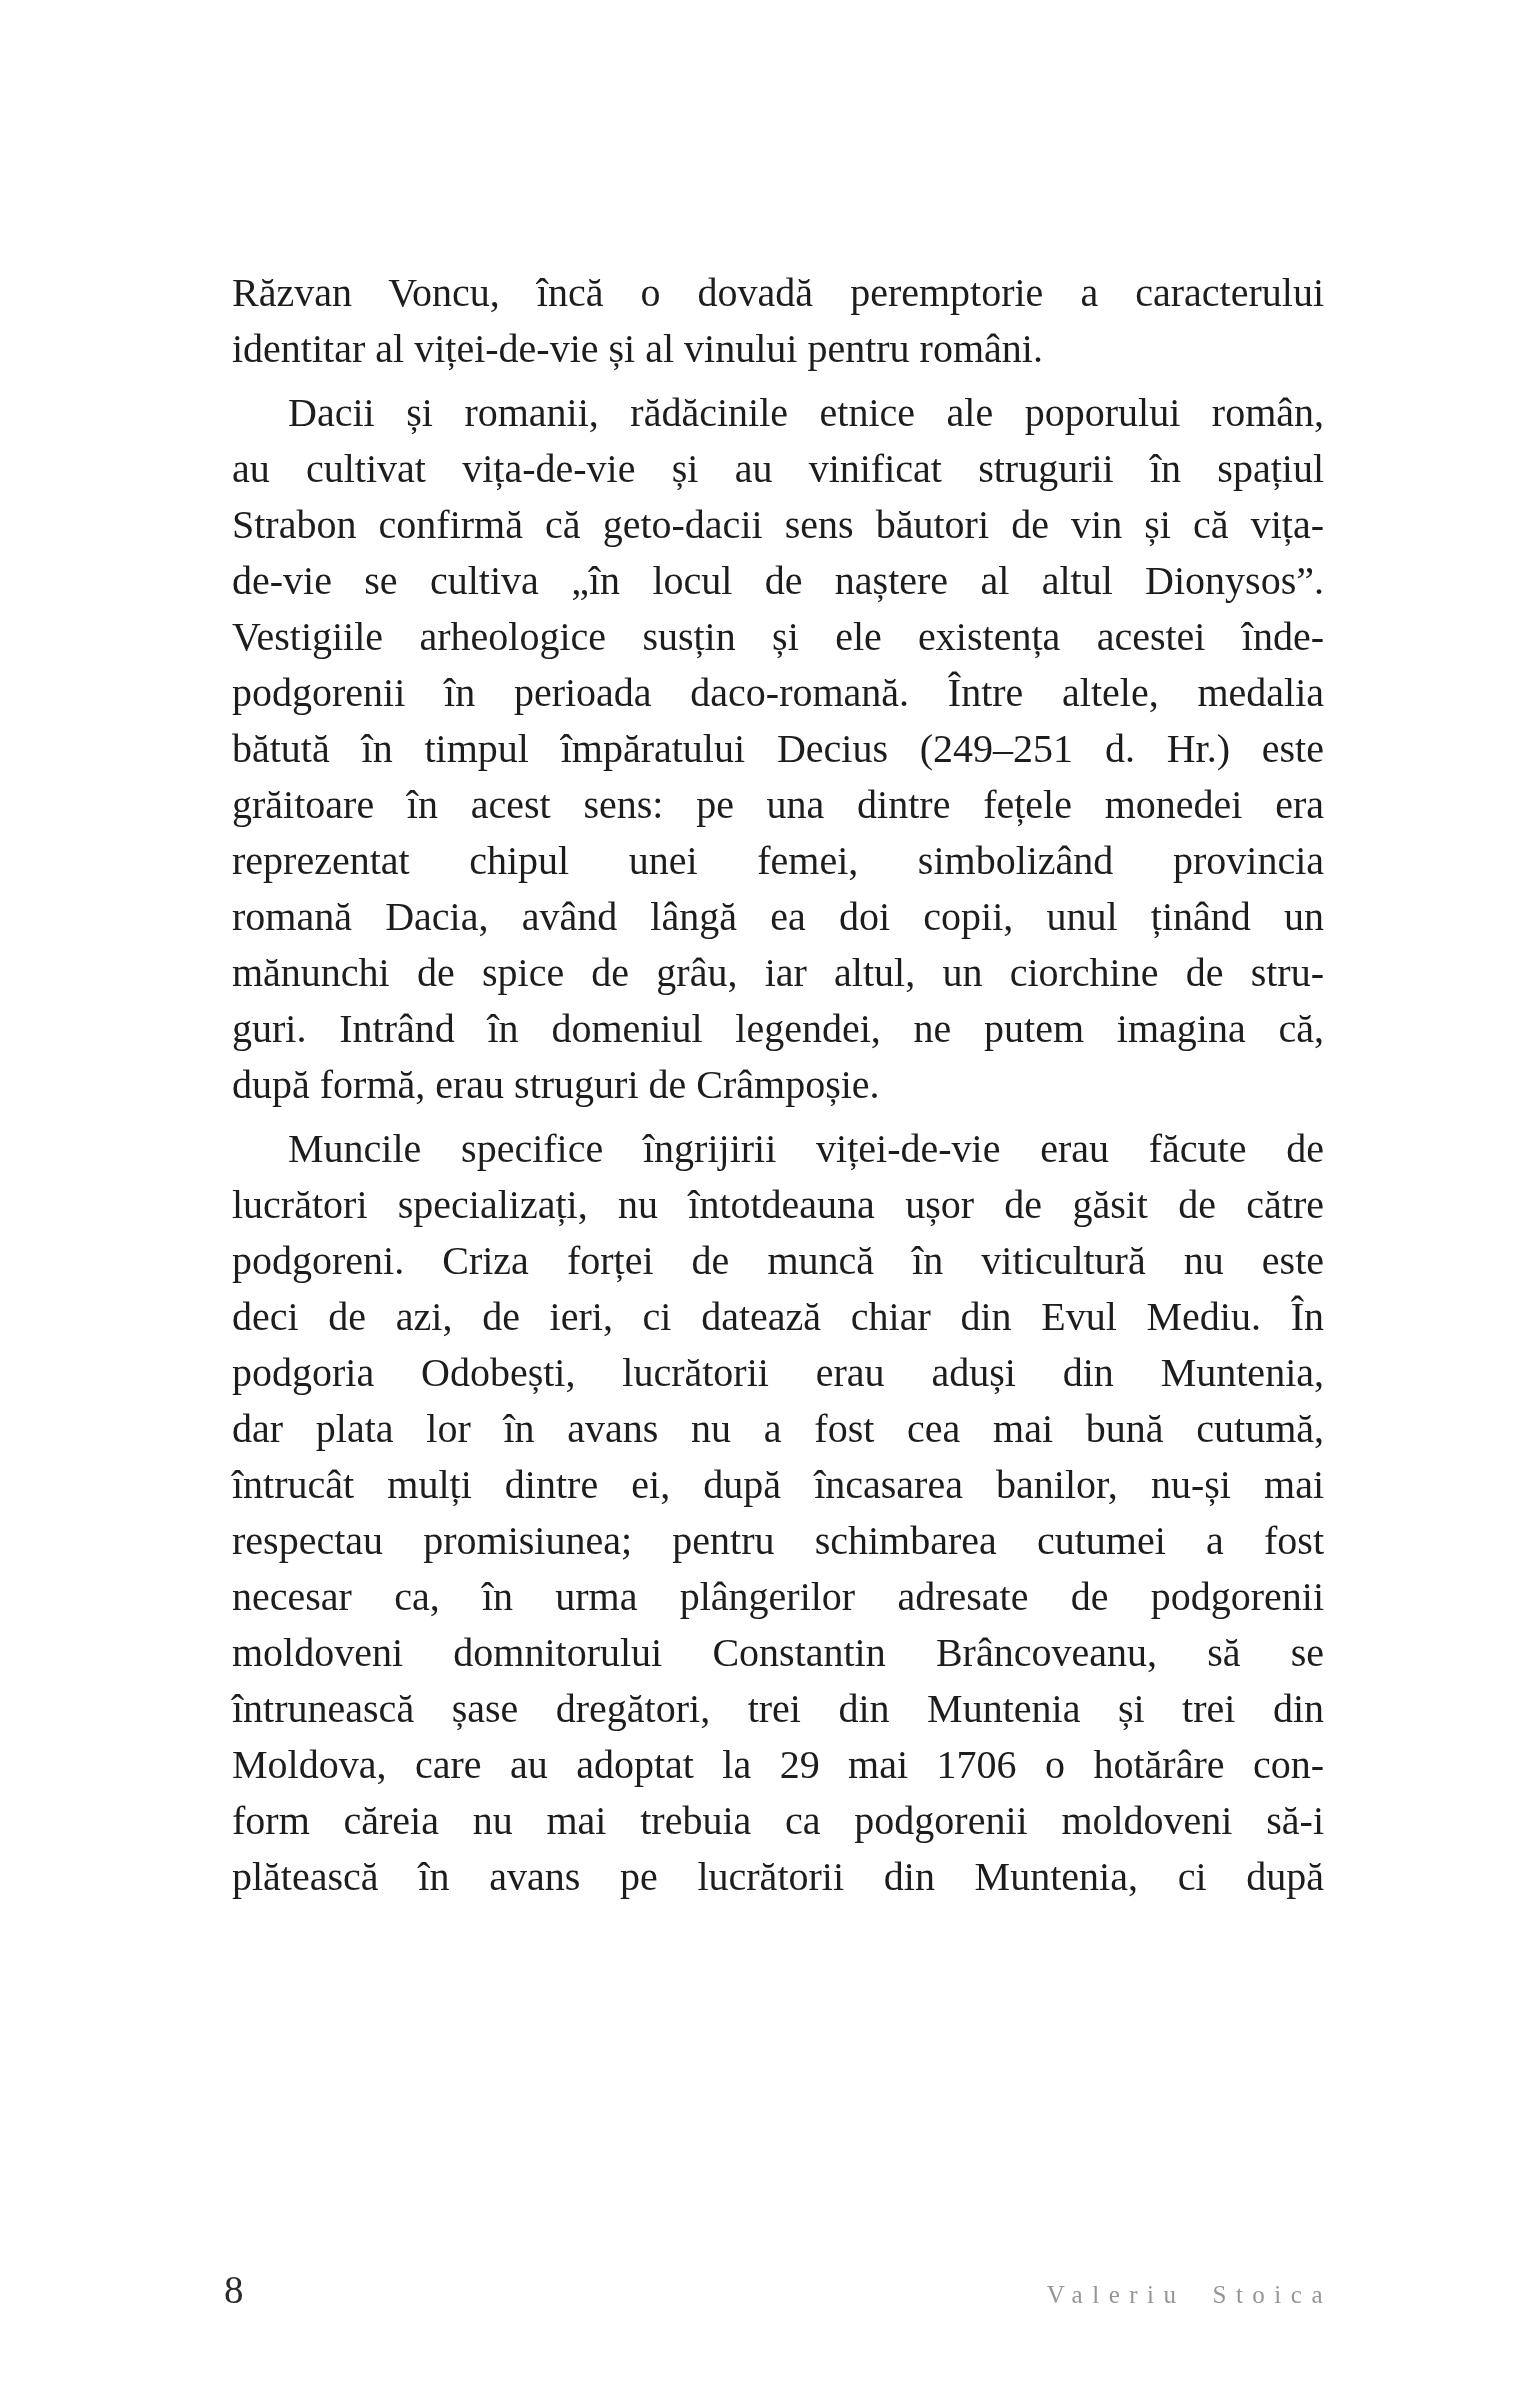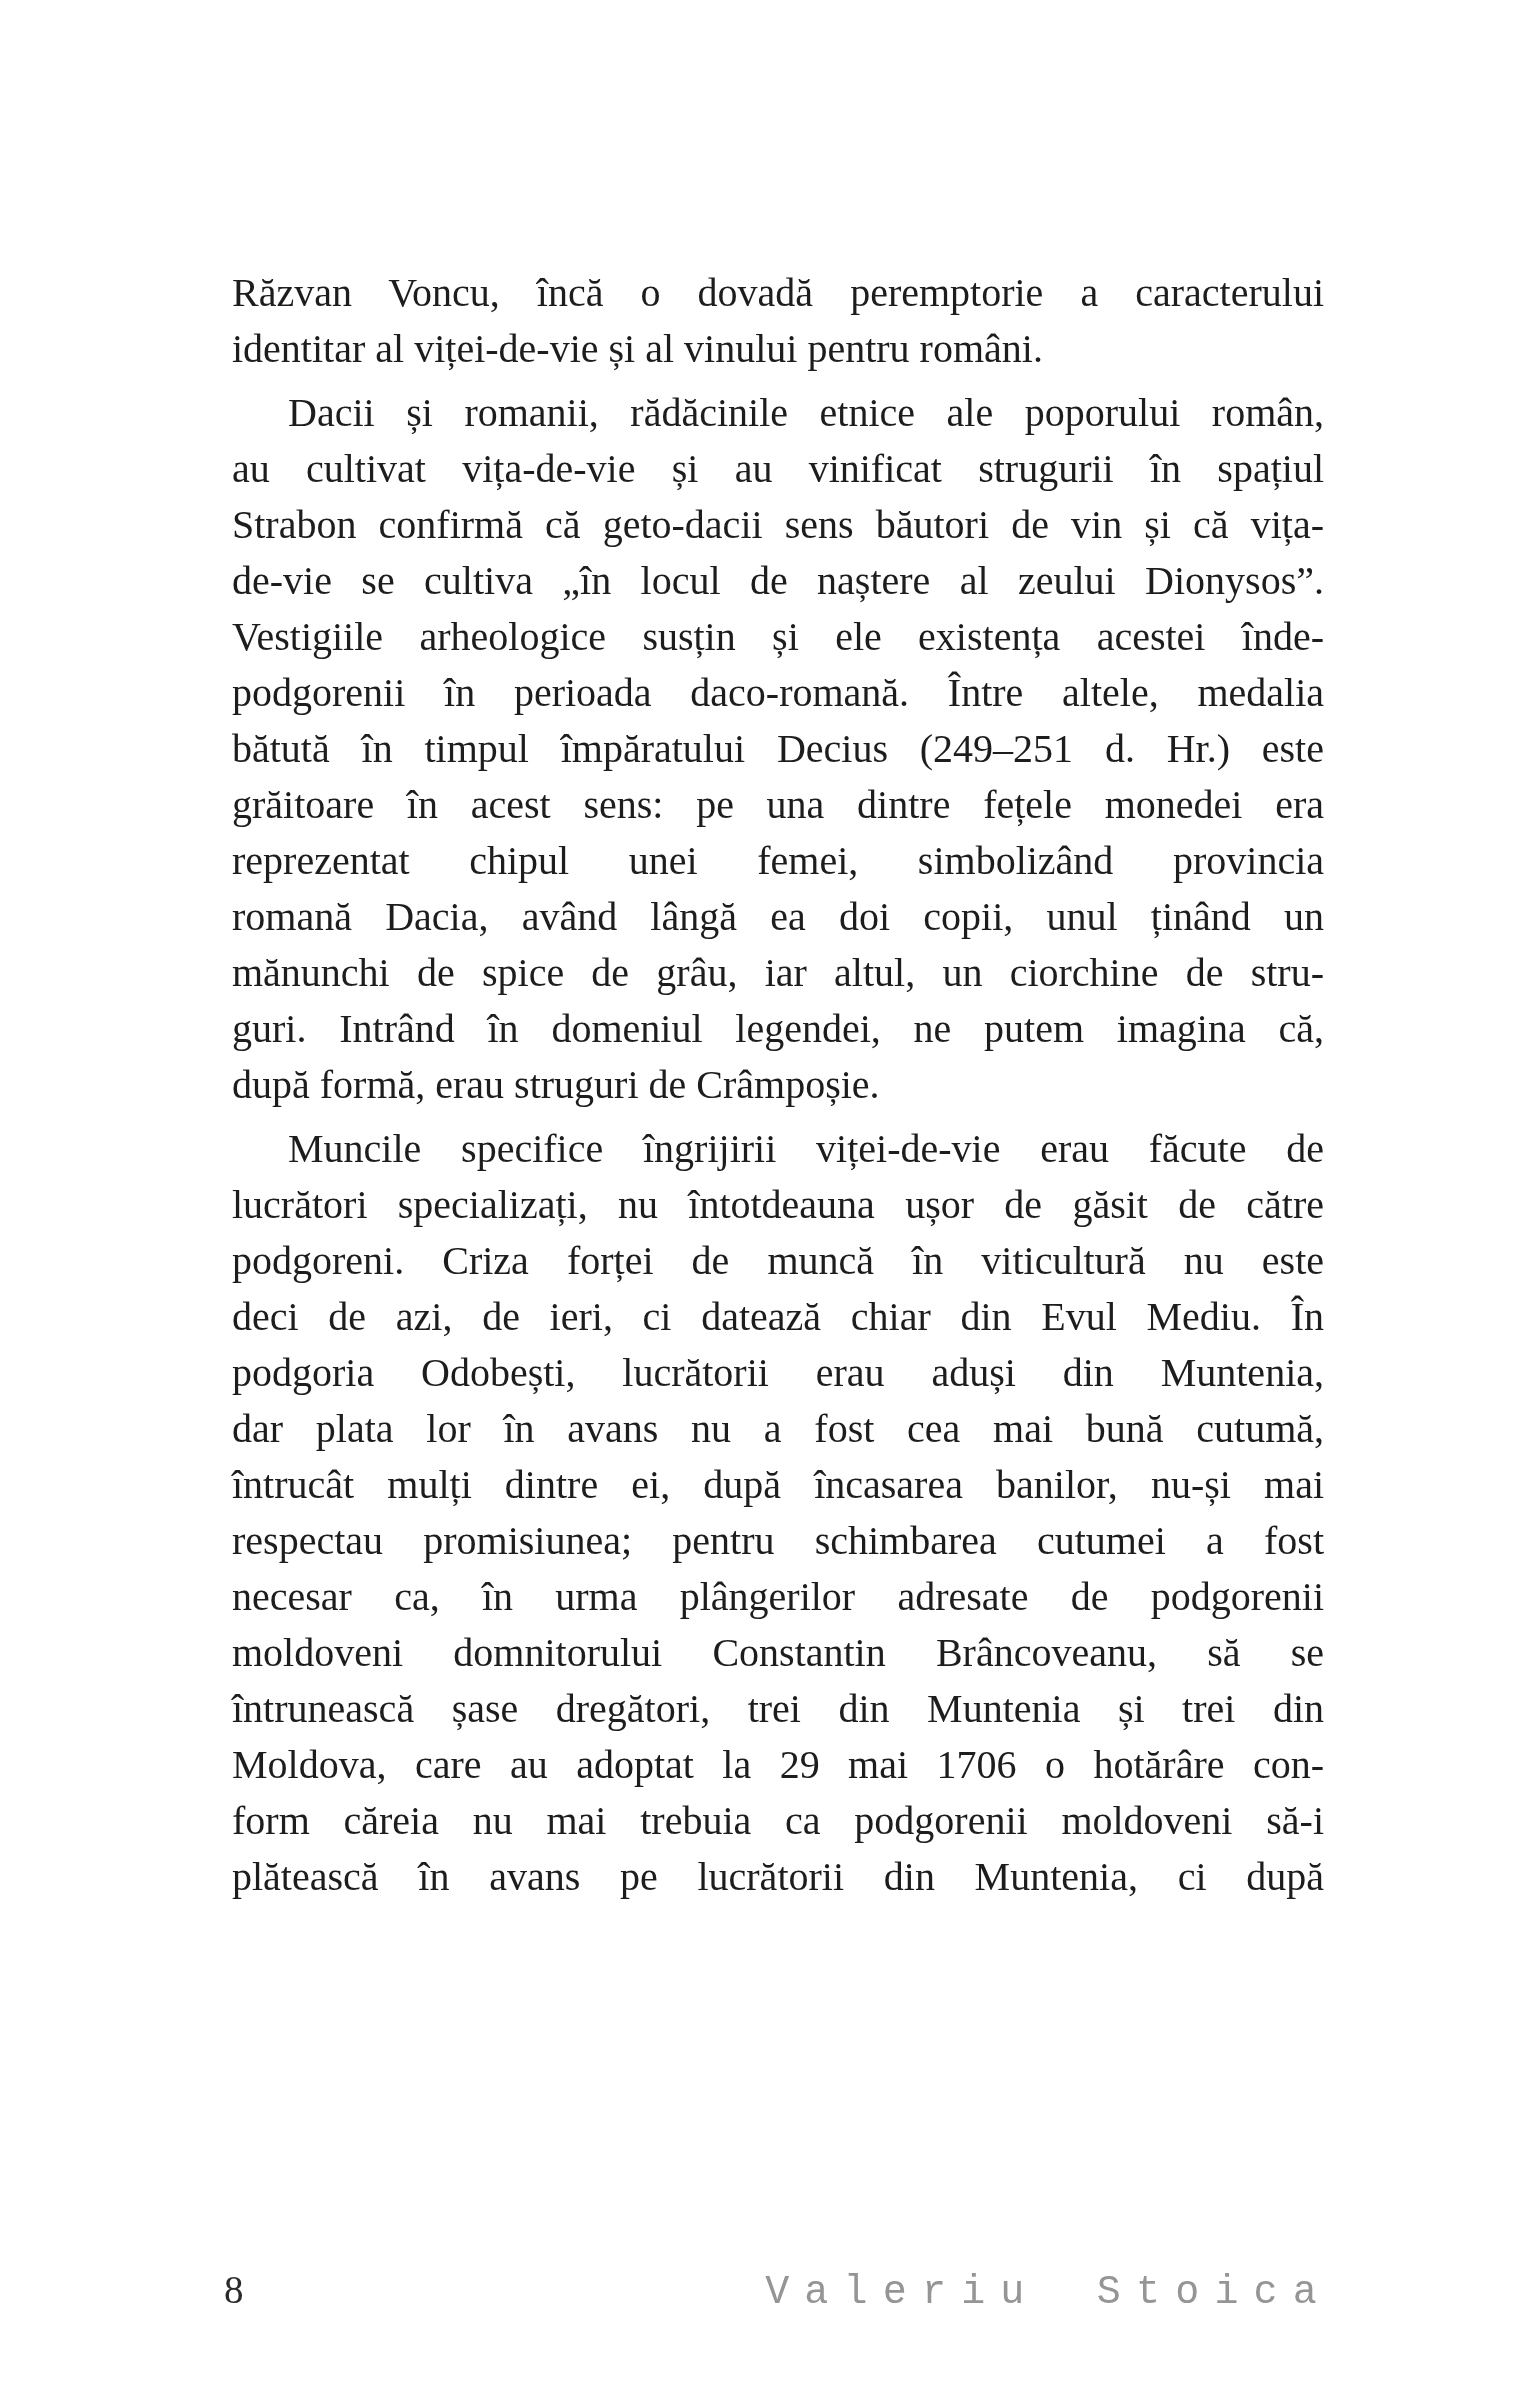--- a/index.html
+++ b/index.html
@@ -51,42 +51,42 @@
     display: flex;
     justify-content: space-between;
     align-items: baseline;
   }
   .page-number {
     font-family: "Liberation Serif", serif;
     font-size: 39px;
     color: #2a2a2a;
   }
   .running-footer {
-    font-family: Liberation Mono, monospace;
-    font-size: 40px;
+    font-family: Liberation Serif, serif;
+    font-size: 25px;
     letter-spacing: 0.38em;
     word-spacing: 0.45em;
     color: #959595;
   }
 </style>
 </head>
 <body>
 
 <div class="page">
 
   <main class="text-block">
       <div class="para">
         <div class="line">Răzvan Voncu, încă o dovadă peremptorie a caracterului</div>
         <div class="line last">identitar al viței-de-vie și al vinului pentru români.</div>
       </div>
       <div class="para indented">
         <div class="line">Dacii și romanii, rădăcinile etnice ale poporului român,</div>
         <div class="line">au cultivat vița-de-vie și au vinificat strugurii în spațiul</div>
         <div class="line">Strabon confirmă că geto-dacii sens băutori de vin și că vița-</div>
-        <div class="line">de-vie se cultiva „în locul de naștere al zeului Dionysos”.</div>
+        <div class="line">de-vie se cultiva „în locul de naștere al altul Dionysos”.</div>
         <div class="line">Vestigiile arheologice susțin și ele existența acestei înde-</div>
         <div class="line">podgorenii în perioada daco-romană. Între altele, medalia</div>
         <div class="line">bătută în timpul împăratului Decius (249–251 d. Hr.) este</div>
         <div class="line">grăitoare în acest sens: pe una dintre fețele monedei era</div>
         <div class="line">reprezentat chipul unei femei, simbolizând provincia</div>
         <div class="line">romană Dacia, având lângă ea doi copii, unul ținând un</div>
         <div class="line">mănunchi de spice de grâu, iar altul, un ciorchine de stru-</div>
         <div class="line">guri. Intrând în domeniul legendei, ne putem imagina că,</div>
         <div class="line last">după formă, erau struguri de Crâmpoșie.</div>
       </div>

